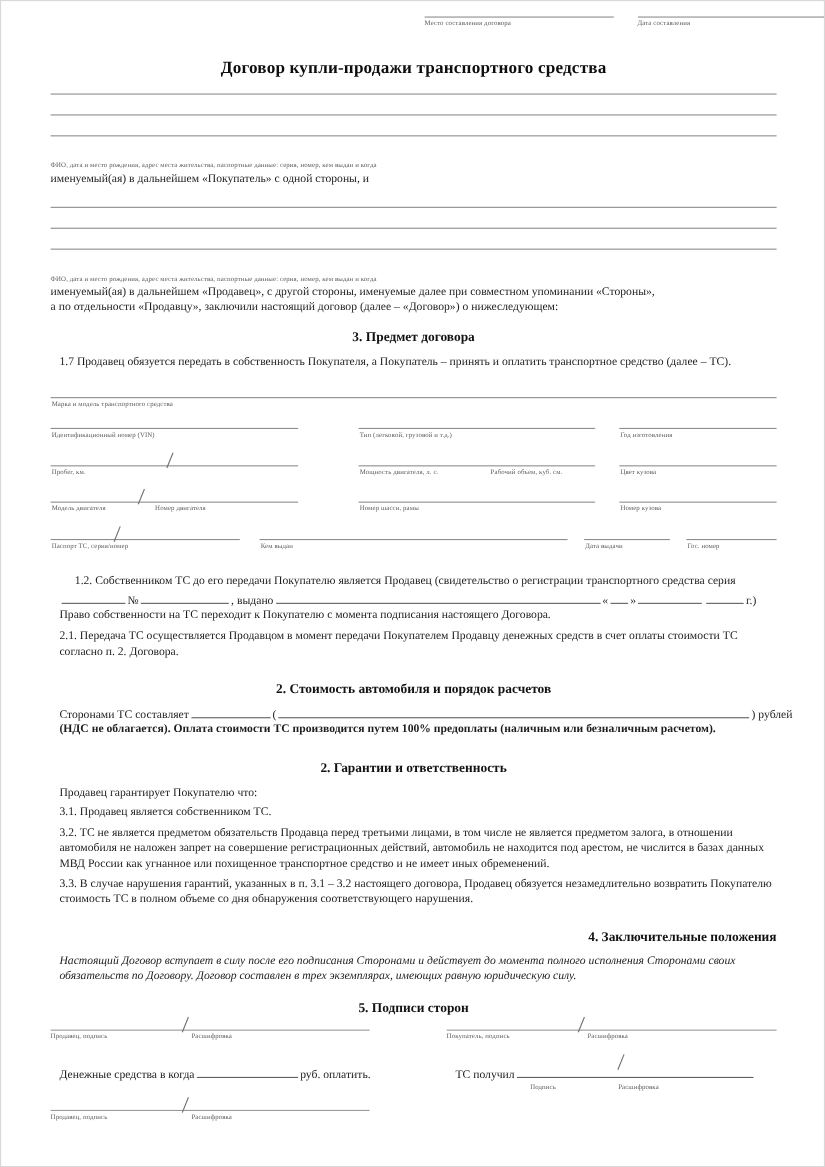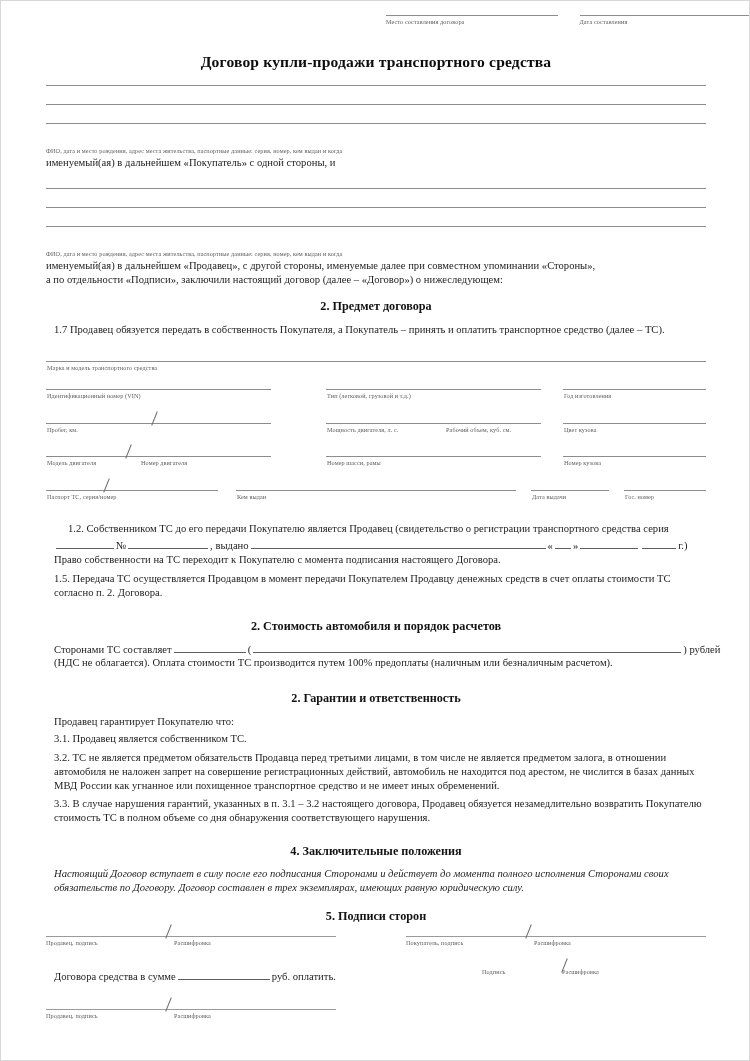--- a/index.html
+++ b/index.html
@@ -153,23 +153,23 @@
     <div class="party-hint hint" style="top:146px;">ФИО, дата и место рождения, адрес места жительства, паспортные данные: серия, номер, кем выдан и когда</div>
     <div class="party-line body-text" style="top:155px;">именуемый(ая) в дальнейшем «Покупатель» с одной стороны, и</div>
 
     <div class="blank-block" style="top:187px;">
       <div class="rule"></div>
       <div class="rule"></div>
       <div class="rule"></div>
     </div>
     <div class="party-hint hint" style="top:249px;">ФИО, дата и место рождения, адрес места жительства, паспортные данные: серия, номер, кем выдан и когда</div>
     <div class="party-line body-text" style="top:258px;">именуемый(ая) в дальнейшем «Продавец», с другой стороны, именуемые далее при совместном упоминании «Стороны»,</div>
-    <div class="party-line body-text" style="top:272px;">а по отдельности «Подписи», заключили настоящий договор (далее – «Договор») о нижеследующем:</div>
-
-    <div class="abs section-title" style="top:298px;left:0;width:660px;">2. Предмет договора</div>
+    <div class="party-line body-text" style="top:272px;">а по отдельности «Продавцу», заключили настоящий договор (далее – «Договор») о нижеследующем:</div>
+
+    <div class="abs section-title" style="top:298px;left:0;width:660px;">3. Предмет договора</div>
     <div class="abs body-text" style="top:322px;left:8px;width:652px;">1.7 Продавец обязуется передать в собственность Покупателя, а Покупатель – принять и оплатить транспортное средство (далее – ТС).</div>
 
     <div class="veh-row" style="top:360px;">
       <div class="veh-cell" style="width:660px;">
         <div class="rule"></div>
         <div class="hint">Марка и модель транспортного средства</div>
       </div>
     </div>
 
     <div class="veh-row" style="top:388px;">
@@ -244,35 +244,35 @@
         <div class="hint">Гос. номер</div>
       </div>
     </div>
 
     <div class="abs body-text" style="top:521px;left:22px;width:652px;">1.2. Собственником ТС до его передачи Покупателю является Продавец (свидетельство о регистрации транспортного средства серия</div>
     <div class="abs body-text" style="top:536px;left:8px;width:652px;white-space:nowrap;">
       <span class="fill" style="width:58px;"></span><span>№</span><span class="fill" style="width:80px;"></span><span>, выдано</span><span class="fill" style="width:295px;"></span><span>«</span><span class="fill" style="width:16px;"></span><span>»</span><span class="fill" style="width:58px;"></span><span class="fill" style="width:34px;"></span><span>г.)</span>
     </div>
     <div class="abs body-text" style="top:552px;left:8px;width:652px;">Право собственности на ТС переходит к Покупателю с момента подписания настоящего Договора.</div>
 
-    <div class="abs body-text" style="top:571px;left:8px;width:648px;">1.5. Передача ТС осуществляется Продавцом в момент передачи Покупателем Продавцу денежных средств в счет оплаты стоимости ТС согласно п. 2. Договора.</div>
+    <div class="abs body-text" style="top:571px;left:8px;width:648px;">2.1. Передача ТС осуществляется Продавцом в момент передачи Покупателем Продавцу денежных средств в счет оплаты стоимости ТС согласно п. 2. Договора.</div>
 
     <div class="abs section-title" style="top:618px;left:0;width:660px;">2. Стоимость автомобиля и порядок расчетов</div>
     <div class="abs body-text" style="top:640px;left:8px;width:652px;white-space:nowrap;">
       <span>Сторонами ТС составляет</span><span class="fill" style="width:72px;"></span><span>(</span><span class="fill" style="width:428px;"></span><span>) рублей</span>
     </div>
-    <div class="abs body-text" style="top:655px;left:8px;width:652px;">(НДС не облагается). Оплата стоимости ТС производится путем 100% предоплаты (наличным или безналичным расчетом).</div>
+    <div class="abs body-text" style="top:655px;left:8px;width:652px;font-weight:bold;">(НДС не облагается). Оплата стоимости ТС производится путем 100% предоплаты (наличным или безналичным расчетом).</div>
 
     <div class="abs section-title" style="top:690px;left:0;width:660px;">2. Гарантии и ответственность</div>
     <div class="abs body-text" style="top:714px;left:8px;width:652px;">Продавец гарантирует Покупателю что:</div>
     <div class="abs body-text" style="top:731px;left:8px;width:652px;">3.1. Продавец является собственником ТС.</div>
     <div class="abs body-text" style="top:750px;left:8px;width:652px;">3.2. ТС не является предметом обязательств Продавца перед третьими лицами, в том числе не является предметом залога, в отношении автомобиля не наложен запрет на совершение регистрационных действий, автомобиль не находится под арестом, не числится в базах данных МВД России как угнанное или похищенное транспортное средство и не имеет иных обременений.</div>
     <div class="abs body-text" style="top:796px;left:8px;width:652px;">3.3. В случае нарушения гарантий, указанных в п. 3.1 – 3.2 настоящего договора, Продавец обязуется незамедлительно возвратить Покупателю стоимость ТС в полном объеме со дня обнаружения соответствующего нарушения.</div>
 
-    <div class="abs section-title" style="top:843px;left:0;width:660px;">4. Заключительные положения</div>
+    <div class="abs section-title" style="top:843px;left:0;width:660px;text-align:right;">4. Заключительные положения</div>
     <div class="abs body-text" style="top:866px;left:8px;width:652px;font-style:italic;">Настоящий Договор вступает в силу после его подписания Сторонами и действует до момента полного исполнения Сторонами своих обязательств по Договору. Договор составлен в трех экземплярах, имеющих равную юридическую силу.</div>
 
     <div class="abs section-title" style="top:908px;left:0;width:660px;">5. Подписи сторон</div>
 
     <div class="sig-row" style="top:935px;">
       <div class="sig-col" style="width:290px;margin-right:70px;">
         <div class="rule thin"></div>
         <div class="sig-hints">
           <div class="hint" style="width:128px;">Продавец, подпись</div>
           <div class="hint">Расшифровка</div>
@@ -283,24 +283,27 @@
         <div class="rule thin"></div>
         <div class="sig-hints">
           <div class="hint" style="width:128px;">Покупатель, подпись</div>
           <div class="hint">Расшифровка</div>
         </div>
         <div class="slash" style="left:122px;top:-12px;"></div>
       </div>
     </div>
 
     <div class="abs body-text" style="top:967px;left:8px;width:340px;white-space:nowrap;">
-      <span>Договора средства в сумме</span><span class="fill" style="width:92px;"></span><span>руб. оплатить.</span>
+      <span>Денежные средства в когда</span><span class="fill" style="width:92px;"></span><span>руб. оплатить.</span>
     </div>
 
     <div class="abs" style="top:967px;left:368px;width:292px;">
+      <div class="body-text" style="white-space:nowrap;">
+        <span>ТС получил</span><span class="fill" style="width:215px;"></span>
+      </div>
       <div class="sig-hints" style="padding-left:68px;">
         <div class="hint" style="width:80px;">Подпись</div>
         <div class="hint">Расшифровка</div>
       </div>
       <div class="slash" style="left:150px;top:-10px;"></div>
     </div>
 
     <div class="sig-row" style="top:1008px;">
       <div class="sig-col" style="width:290px;">
         <div class="rule thin"></div>

